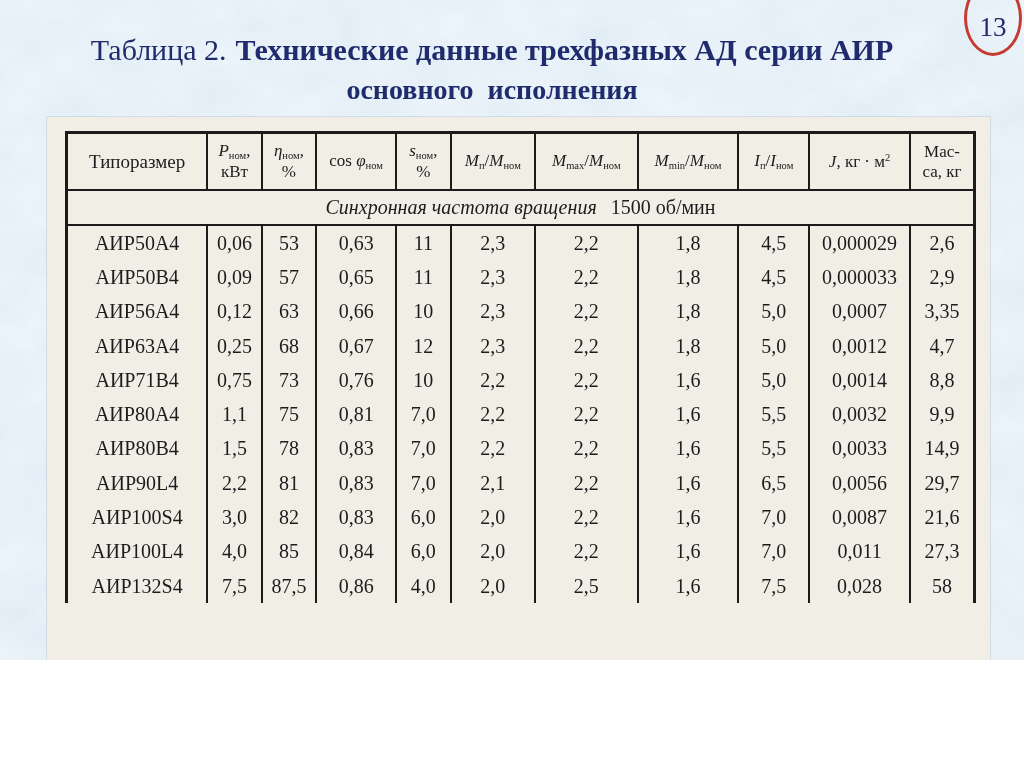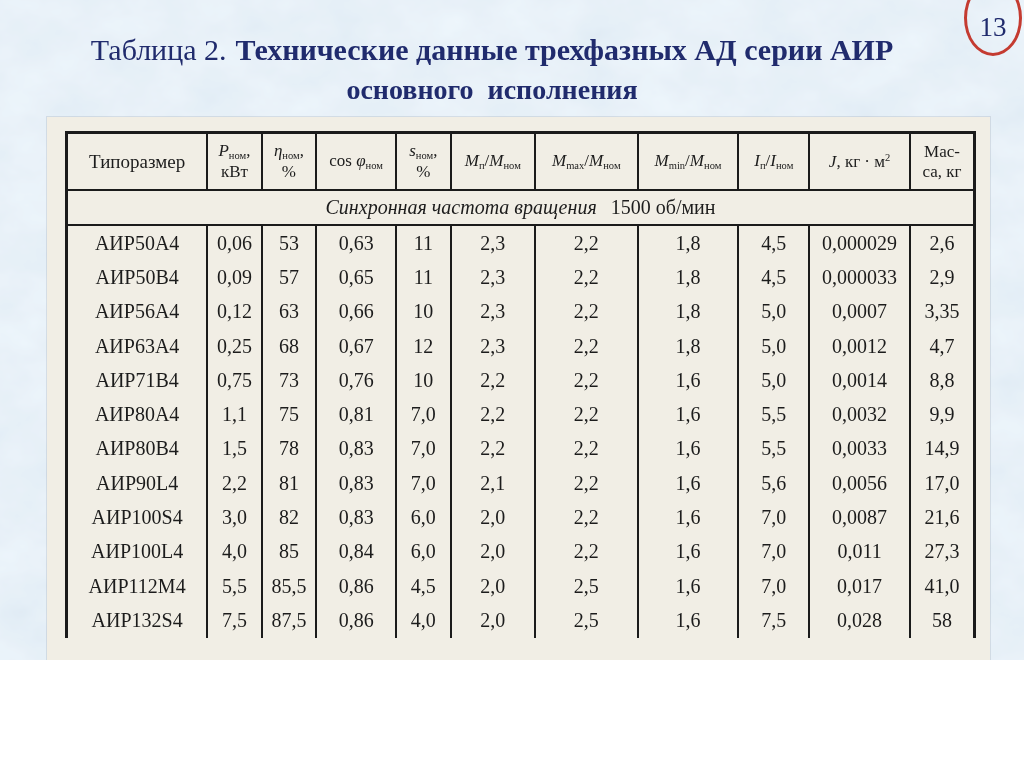--- a/index.html
+++ b/index.html
@@ -214,23 +214,23 @@
           </tr>
           <tr>
             <td>АИР90L4</td>
             <td>2,2</td>
             <td>81</td>
             <td>0,83</td>
             <td>7,0</td>
             <td>2,1</td>
             <td>2,2</td>
             <td>1,6</td>
-            <td>5,6</td>
+            <td>6,5</td>
             <td>0,0056</td>
-            <td>17,0</td>
+            <td>29,7</td>
           </tr>
           <tr>
             <td>АИР100S4</td>
             <td>3,0</td>
             <td>82</td>
             <td>0,83</td>
             <td>6,0</td>
             <td>2,0</td>
             <td>2,2</td>
             <td>1,6</td>
@@ -243,33 +243,20 @@
             <td>4,0</td>
             <td>85</td>
             <td>0,84</td>
             <td>6,0</td>
             <td>2,0</td>
             <td>2,2</td>
             <td>1,6</td>
             <td>7,0</td>
             <td>0,011</td>
             <td>27,3</td>
-          </tr>
-          <tr>
-            <td>АИР112М4</td>
-            <td>5,5</td>
-            <td>85,5</td>
-            <td>0,86</td>
-            <td>4,5</td>
-            <td>2,0</td>
-            <td>2,5</td>
-            <td>1,6</td>
-            <td>7,0</td>
-            <td>0,017</td>
-            <td>41,0</td>
           </tr>
           <tr>
             <td>АИР132S4</td>
             <td>7,5</td>
             <td>87,5</td>
             <td>0,86</td>
             <td>4,0</td>
             <td>2,0</td>
             <td>2,5</td>
             <td>1,6</td>

